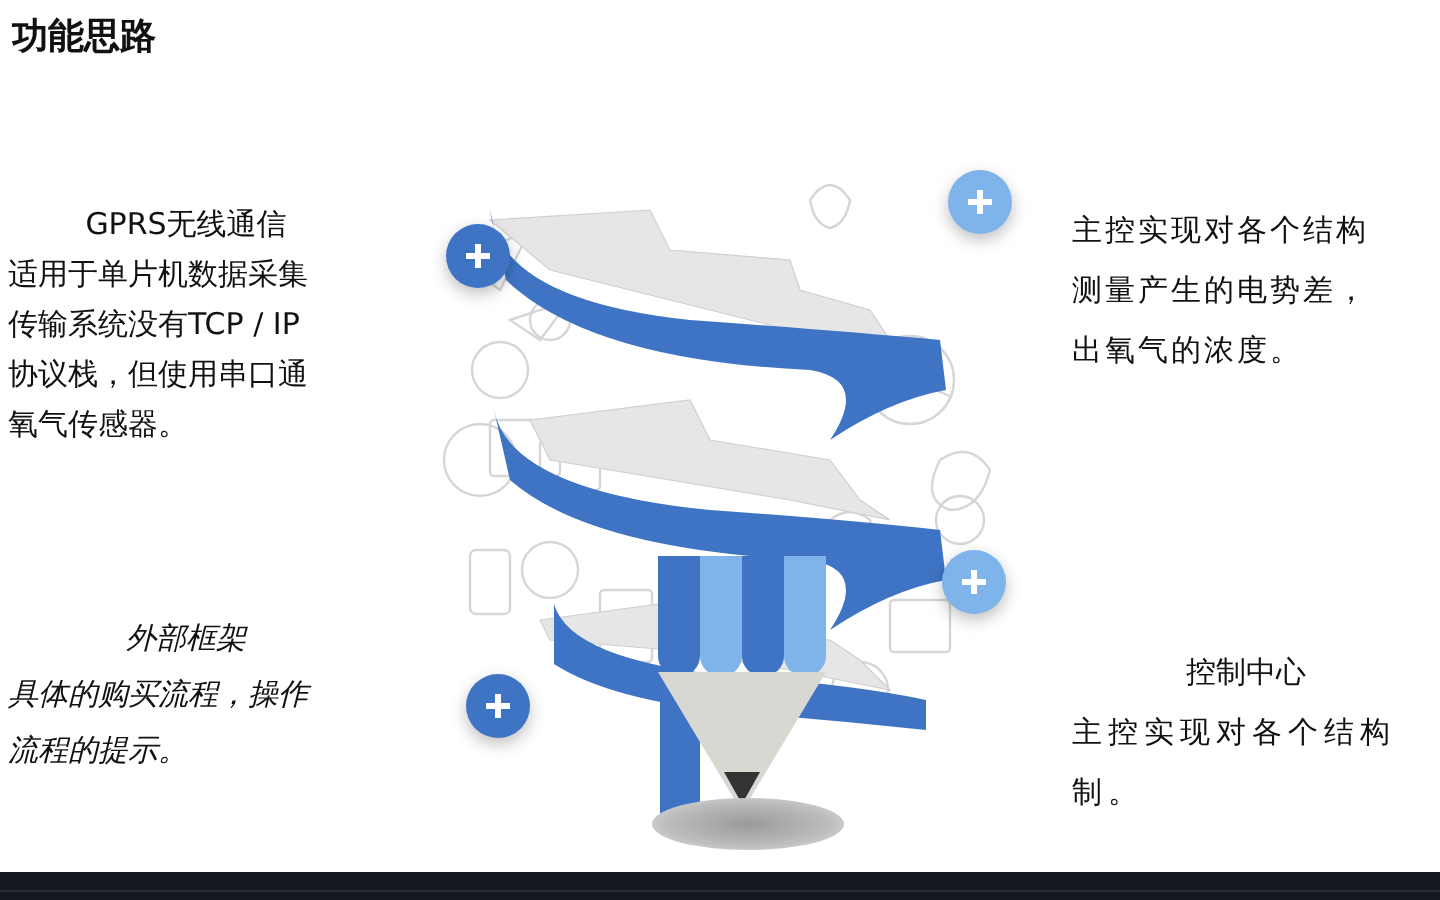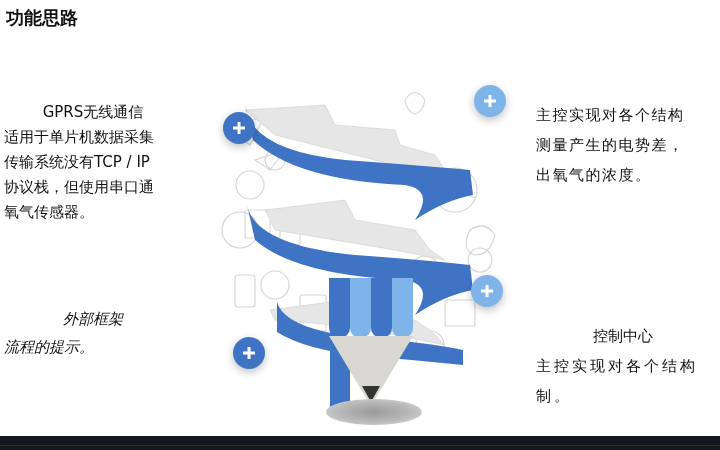--- a/index.html
+++ b/index.html
@@ -34,20 +34,21 @@
 </div>
 
 <div class="block" id="b2">
   <div>主控实现对各个结构</div>
   <div>测量产生的电势差，</div>
   <div>出氧气的浓度。</div>
 </div>
 
 <div class="block" id="b3">
   <div class="head">外部框架</div>
+  <div>具体的购买流程，操作</div>
   <div>流程的提示。</div>
 </div>
 
 <div class="block" id="b4">
   <div class="head">控制中心</div>
   <div>主控实现对各个结构</div>
   <div>制。</div>
 </div>
 
 <svg class="illus" viewBox="0 0 300 350">

